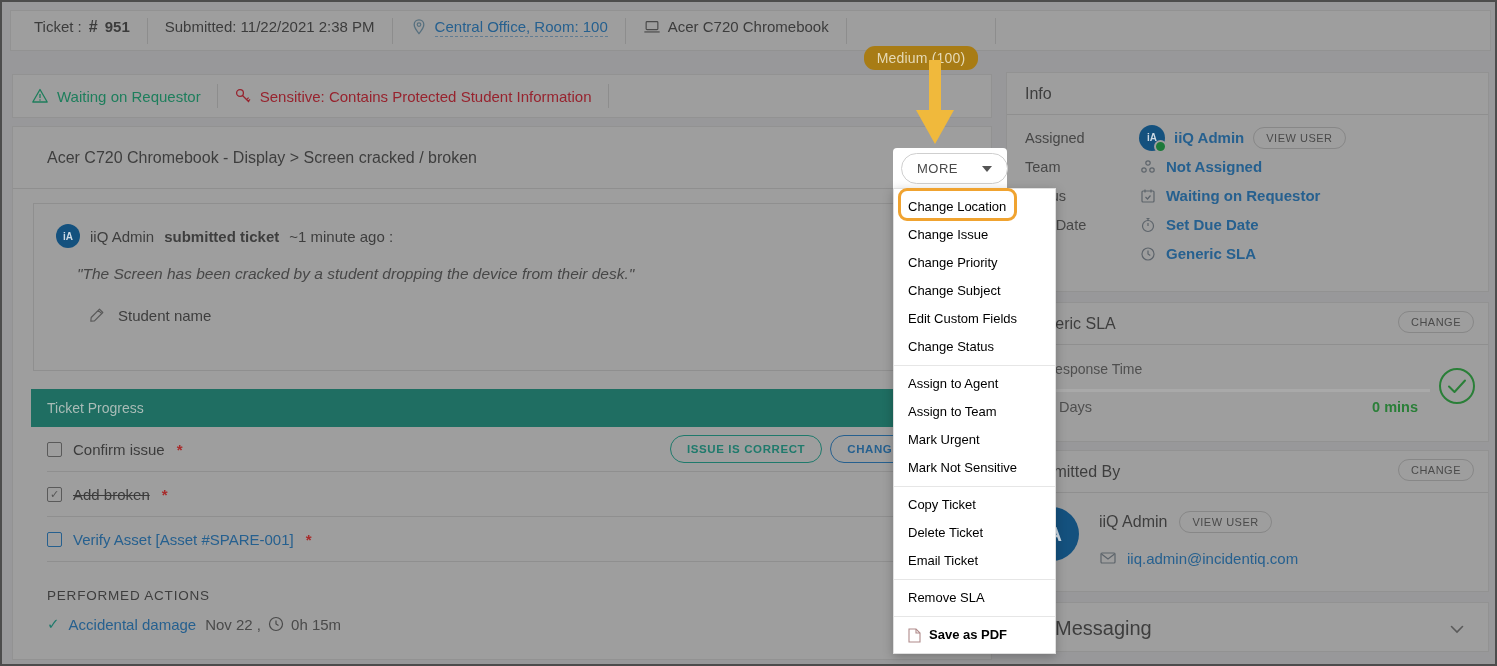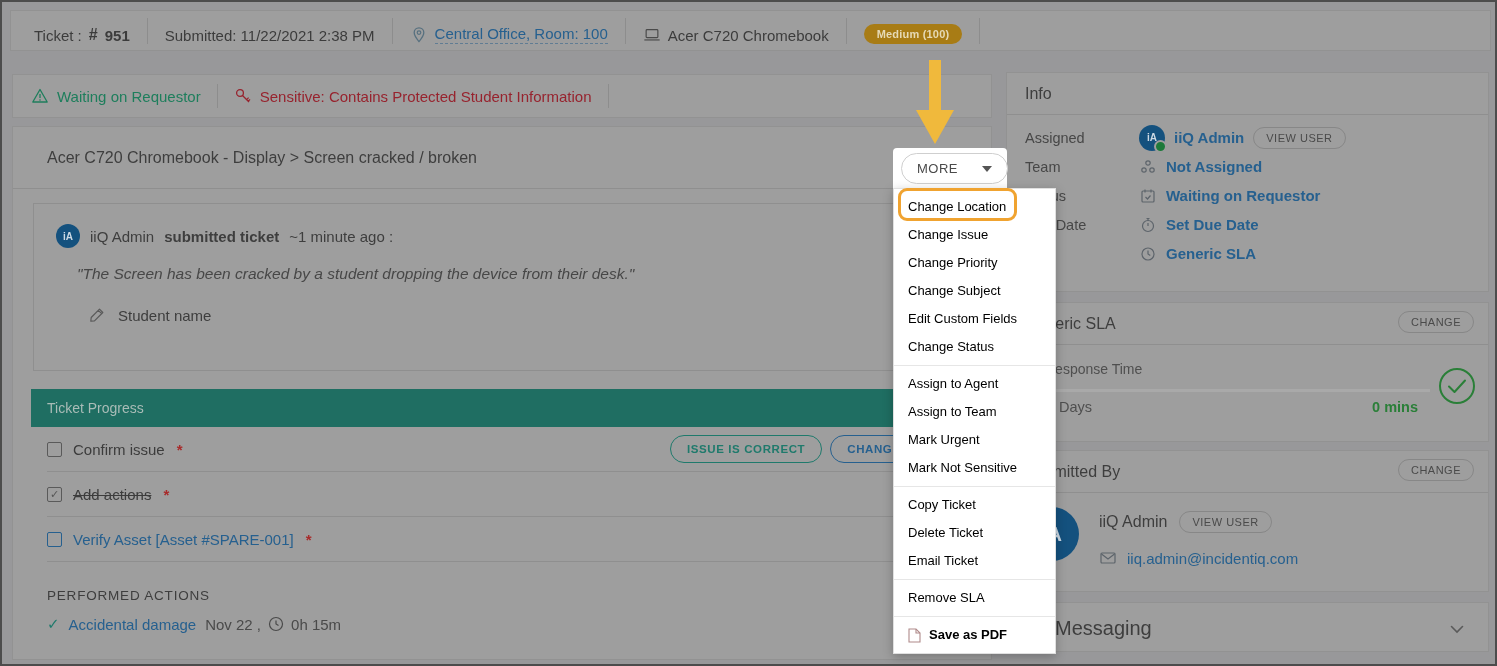--- a/index.html
+++ b/index.html
@@ -9,26 +9,26 @@
     background:#98989a;
   }
   .stage {
     position:relative; width:1497px; height:666px;
     background:#98989a; border:2px solid #4c4c4c; overflow:hidden;
   }
   .card { position:absolute; background:#9e9e9e; border:1px solid #929292; }
 
   
   .top-bar { left:8px; top:8px; width:1481px; height:41px; display:flex; align-items:center; padding:0 6px; }
-  .seg { display:flex; align-items:flex-end; gap:7px; padding:0 17px; height:26px; font-size:15px; color:#3c3c3c; border-left:1px solid #8d8d8d; white-space:nowrap; }
+  .seg { display:flex; align-items:flex-start; gap:7px; padding:0 17px; height:26px; font-size:15px; color:#3c3c3c; border-left:1px solid #8d8d8d; white-space:nowrap; }
   .seg:first-child { border-left:none; }
   .tick-num { font-weight:bold; }
   .tick-glyph { font-weight:bold; font-size:16px; color:#3c3c3c; }
   .loc-link { color:#26608f; border-bottom:1px dashed #607c93; padding-bottom:1px; cursor:pointer; }
-  .badge { background:#a87c15; color:#e6dab6; font-size:11px; font-weight:bold; padding:4px 13px; border-radius:11px; letter-spacing:.2px; }
+  .badge { background:#a87c15; color:#e6dab6; font-size:14px; font-weight:normal; padding:4px 13px; border-radius:11px; letter-spacing:.2px;margin-top:28px; }
 
   
   .status-row { left:10px; top:72px; width:980px; height:44px; display:flex; align-items:center; padding:0 18px; }
   .st-item { display:flex; align-items:center; gap:8px; font-size:15px; white-space:nowrap; }
   .st-green { color:#1e7e5c; }
   .st-red { color:#97232e; }
   .st-div { width:1px; height:24px; background:#8d8d8d; margin:0 16px; }
 
   
   .main-card { left:10px; top:124px; width:980px; height:534px; }
@@ -179,21 +179,21 @@
       <span class="cbx"></span>
       <span>Confirm issue</span>
         <span class="ast">*</span>
       <span class="row-btns">
         <button class="pill-btn pill-teal">ISSUE IS CORRECT</button>
         <button class="pill-btn pill-blue">CHANGE ISSUE</button>
       </span>
     </div>
     <div class="step-row">
       <span class="cbx">✓</span>
-      <span class="strike">Add actions</span>
+      <span class="strike">Add broken</span>
         <span class="ast">*</span>
     </div>
     <div class="step-row">
       <span class="cbx cbx-blue"></span>
       <span class="link">Verify Asset [Asset #SPARE-001]</span>
         <span class="ast">*</span>
     </div>
 
     <div class="sec-label" style="margin-top:26px;">PERFORMED ACTIONS</div>
     <div class="performed-row">

